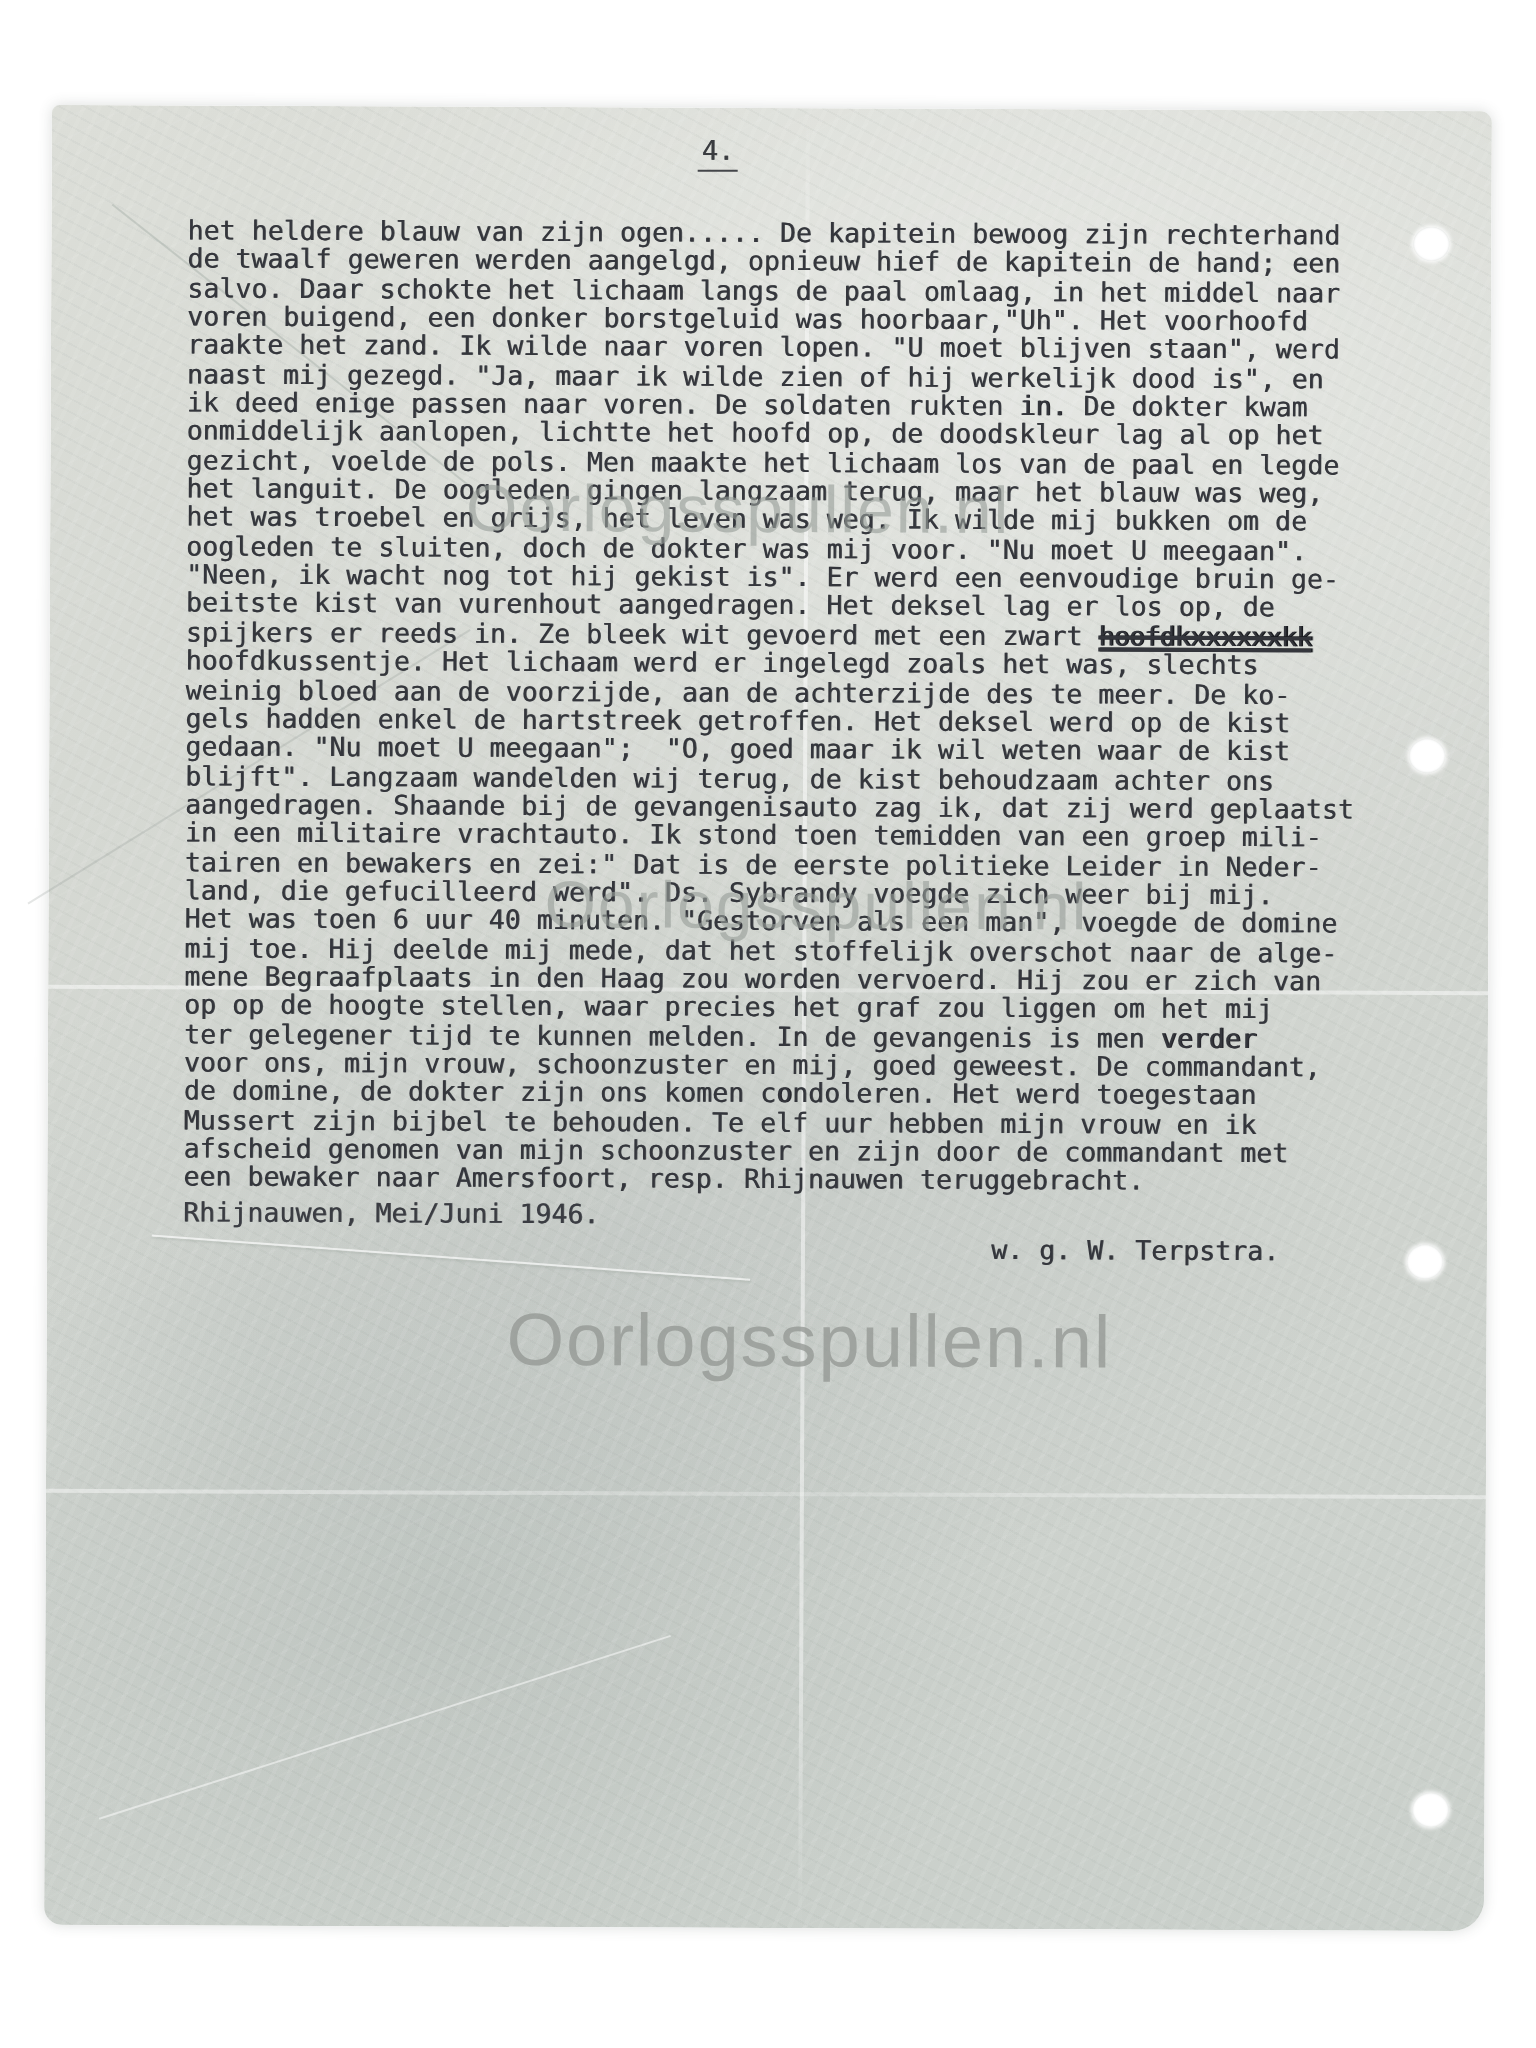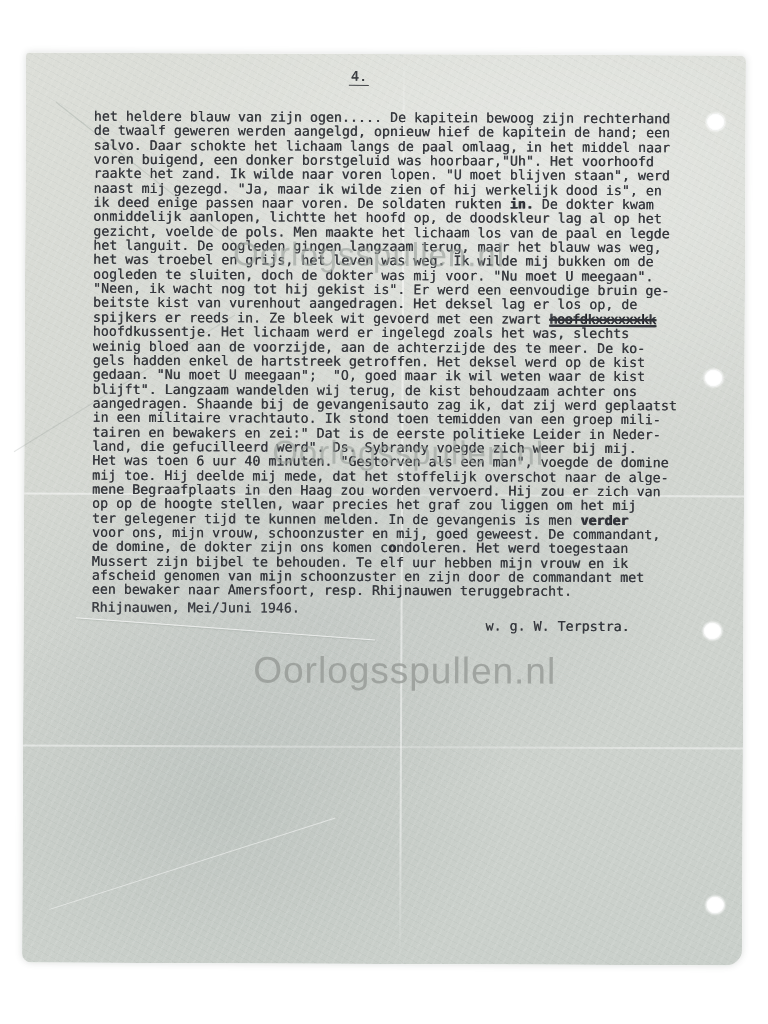--- a/index.html
+++ b/index.html
@@ -55,31 +55,31 @@
     text-shadow:0.3px 0 0 rgba(45,47,52,0.8);
   }
   .body-text{
     position:absolute;left:68px;top:57px;width:614px;
     font-family:"DejaVu Sans Mono","Liberation Mono",monospace;
     font-size:13.3px;line-height:14.35px;color:#34363c;
     white-space:pre;letter-spacing:0;
     text-shadow:0.35px 0 0 rgba(42,44,50,0.75);
   }
   .tl{height:14.35px;}
-  .b{font-weight:bold;text-shadow:0.7px 0 0 rgba(28,30,36,0.95);}
+  .b{font-weight:normal;text-shadow:0.7px 0 0 rgba(28,30,36,0.95);}
   .strike{font-weight:normal;text-decoration:underline line-through;text-decoration-thickness:1.5px;
     text-shadow:0.8px 0 0 rgba(24,26,30,1);letter-spacing:-0.4px;}
   .dateline{
     position:absolute;left:68px;top:547px;
     font-family:"DejaVu Sans Mono","Liberation Mono",monospace;
     font-size:13.3px;color:#3a3c42;white-space:pre;
     text-shadow:0.35px 0 0 rgba(42,44,50,0.7);
   }
   .signature{
-    position:absolute;left:462px;top:564px;
+    position:absolute;left:472px;top:564px;
     font-family:"DejaVu Sans Mono","Liberation Mono",monospace;
     font-size:13.3px;color:#34363c;white-space:pre;
     text-shadow:0.35px 0 0 rgba(42,44,50,0.75);
   }
   .watermark{
     position:absolute;
     font-family:"Liberation Sans","DejaVu Sans",sans-serif;
     font-weight:400;letter-spacing:1px;pointer-events:none;white-space:pre;
   }
   .wm1{left:208px;top:182px;font-size:33px;color:rgba(152,158,154,0.62);}

